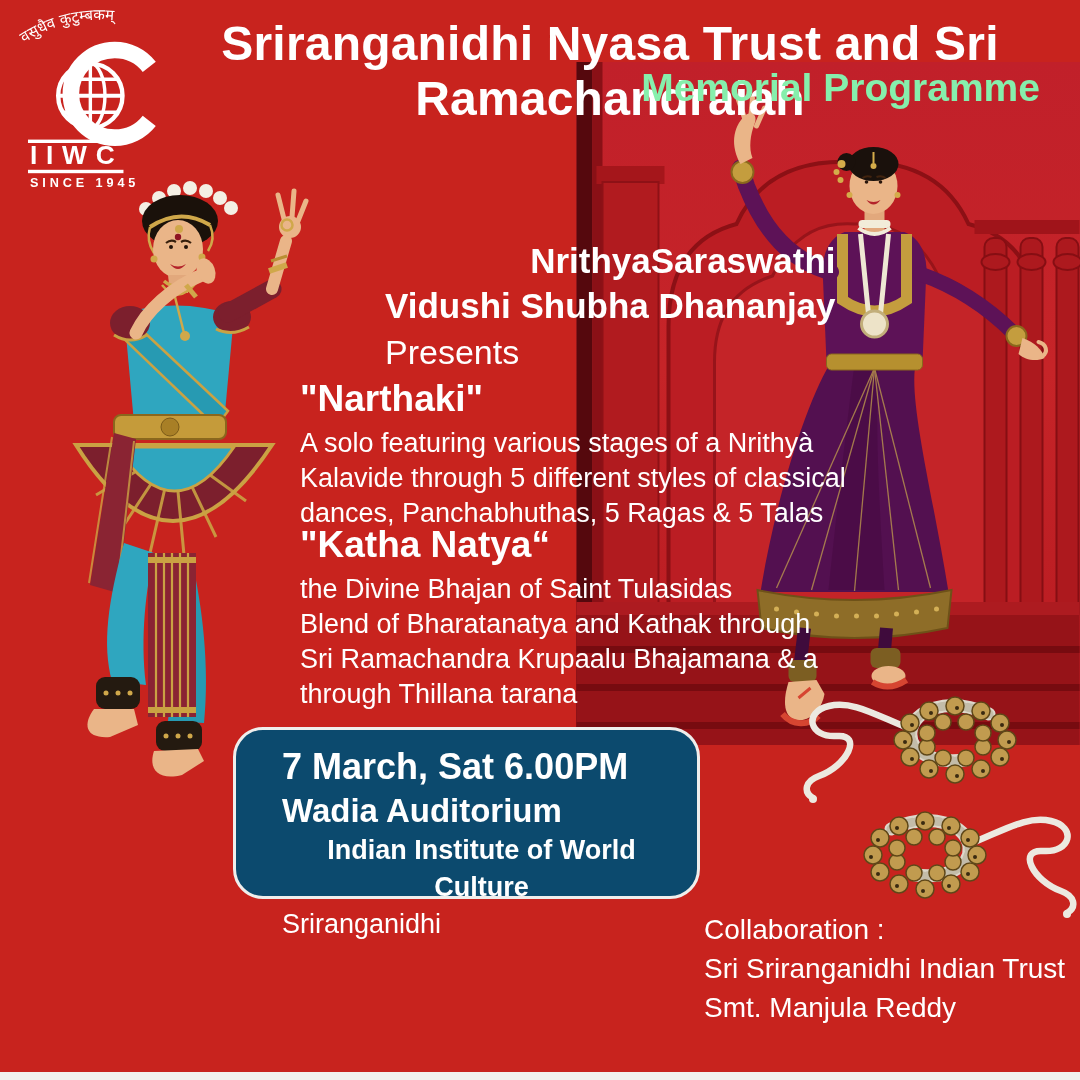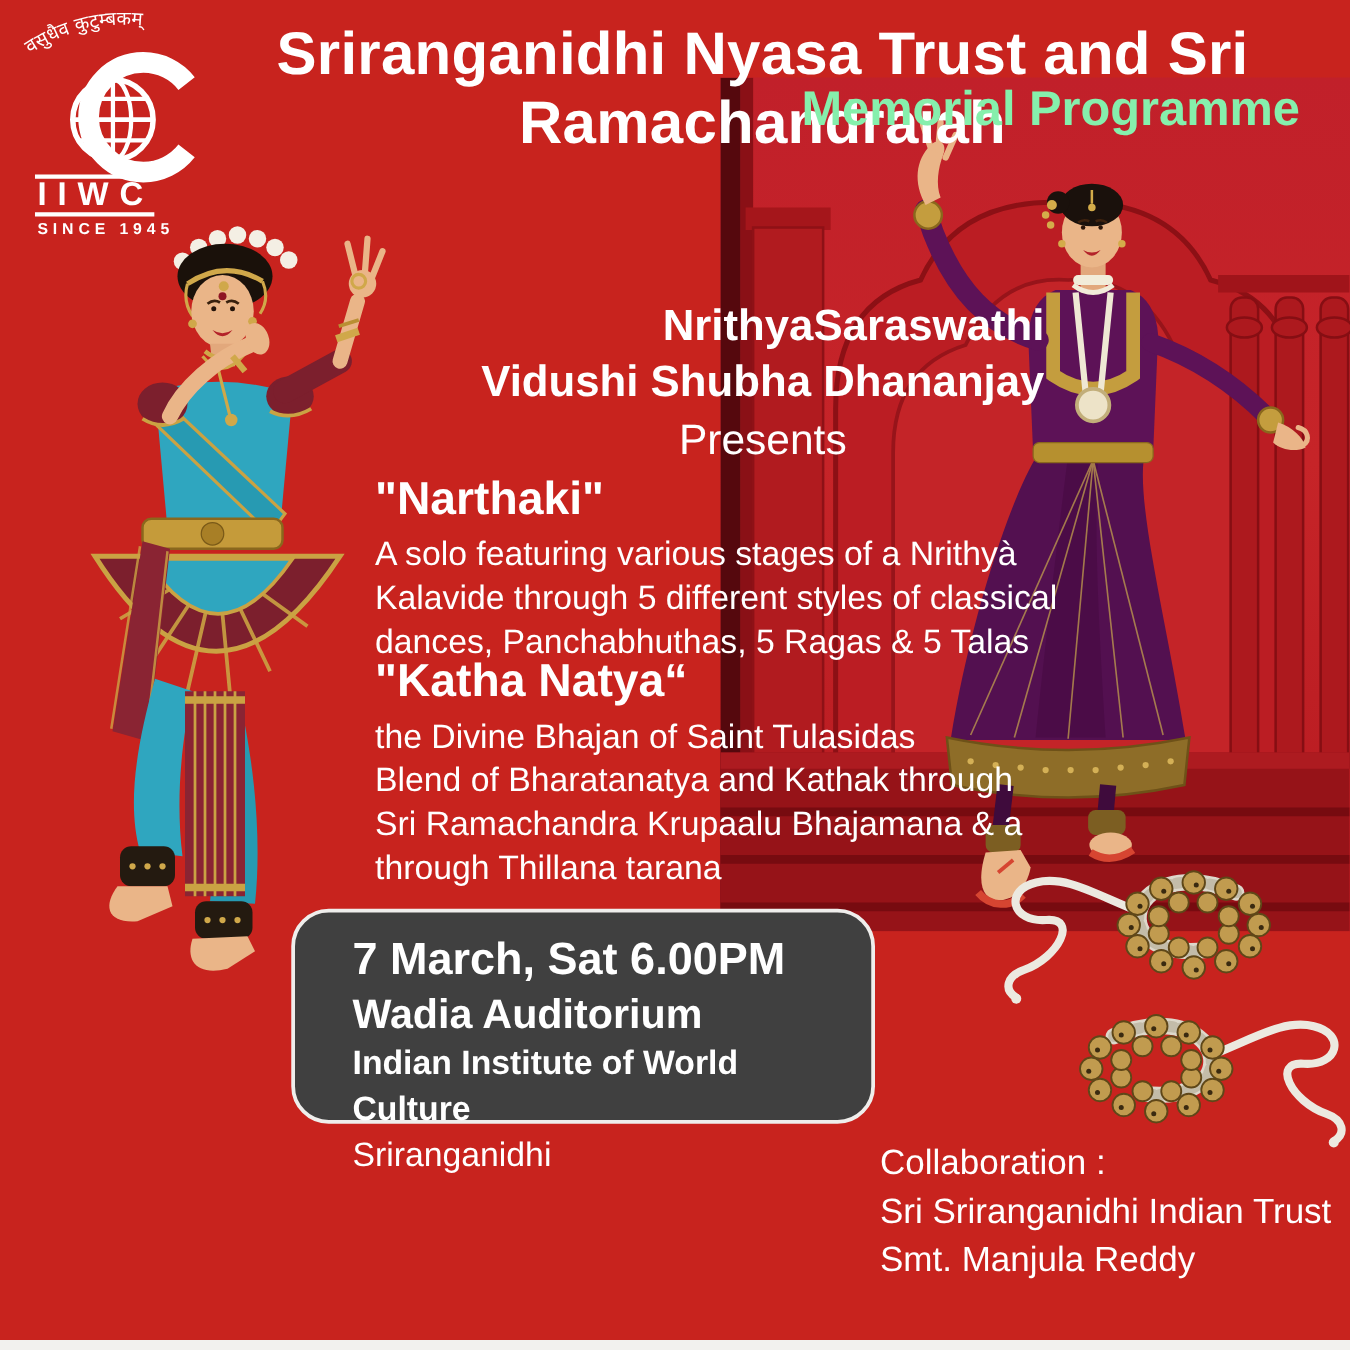--- a/index.html
+++ b/index.html
@@ -28,35 +28,35 @@
     left:576px;top:62px;width:504px;height:683px;z-index:1;
     background:linear-gradient(180deg,#c1202a 0%,#c62428 45%,#b61a20 100%);
     overflow:hidden;
   }
   .photo-right svg{display:block;}
   
   .dancer-left{left:50px;top:165px;width:300px;height:630px;z-index:2;}
   
   .intro{left:385px;top:238px;z-index:5;color:#fff;}
   .intro .bold-line{font-size:35px;font-weight:700;line-height:45px;text-align:right;}
-  .intro .presents{font-size:34px;font-weight:400;line-height:48px;text-align:center;}
+  .intro .presents{font-size:34px;font-weight:400;line-height:48px;}
   .section{z-index:5;color:#fff;}
   .section-narthaki{left:300px;top:376px;}
   .section-katha{left:300px;top:522px;}
   .section .sec-title{font-size:37px;font-weight:700;line-height:46px;margin-bottom:4px;}
   .section .sec-line{font-size:27px;font-weight:400;line-height:35px;}
   
   .event-box{
     left:233px;top:727px;width:467px;height:172px;z-index:5;
-    background:#404040;border:3px solid #efeeec;border-radius:30px;
+    background:#0c4a6e;border:3px solid #efeeec;border-radius:30px;
     box-sizing:border-box;padding:14px 16px 0 46px;color:#fff;
   }
   .event-box .ev1{font-size:36px;font-weight:700;line-height:46px;}
   .event-box .ev2{font-size:33px;font-weight:700;line-height:42px;}
-  .event-box .ev3{font-size:27px;font-weight:700;line-height:37px;}
+  .event-box .ev3{font-size:27px;font-weight:700;line-height:37px;text-align:center;}
   .event-box .ev4{font-size:27px;font-weight:400;line-height:36px;}
   
   .bells{z-index:4;}
   .bells-1{left:795px;top:678px;width:250px;height:135px;}
   .bells-2{left:835px;top:793px;width:250px;height:135px;transform:scaleX(-1);}
   
   .collab{left:704px;top:910px;z-index:5;color:#fff;font-size:28px;line-height:39px;font-weight:400;}
   
   .bottom-bar{left:0;bottom:0;width:1080px;height:8px;background:#f2f1ee;z-index:7;}
 </style>

